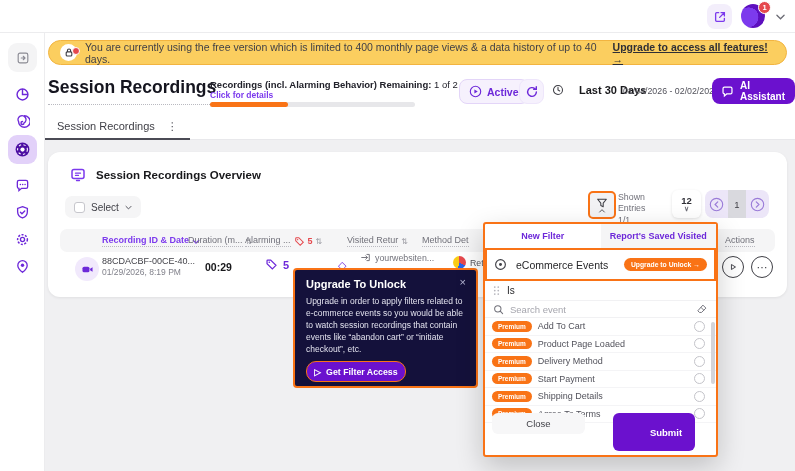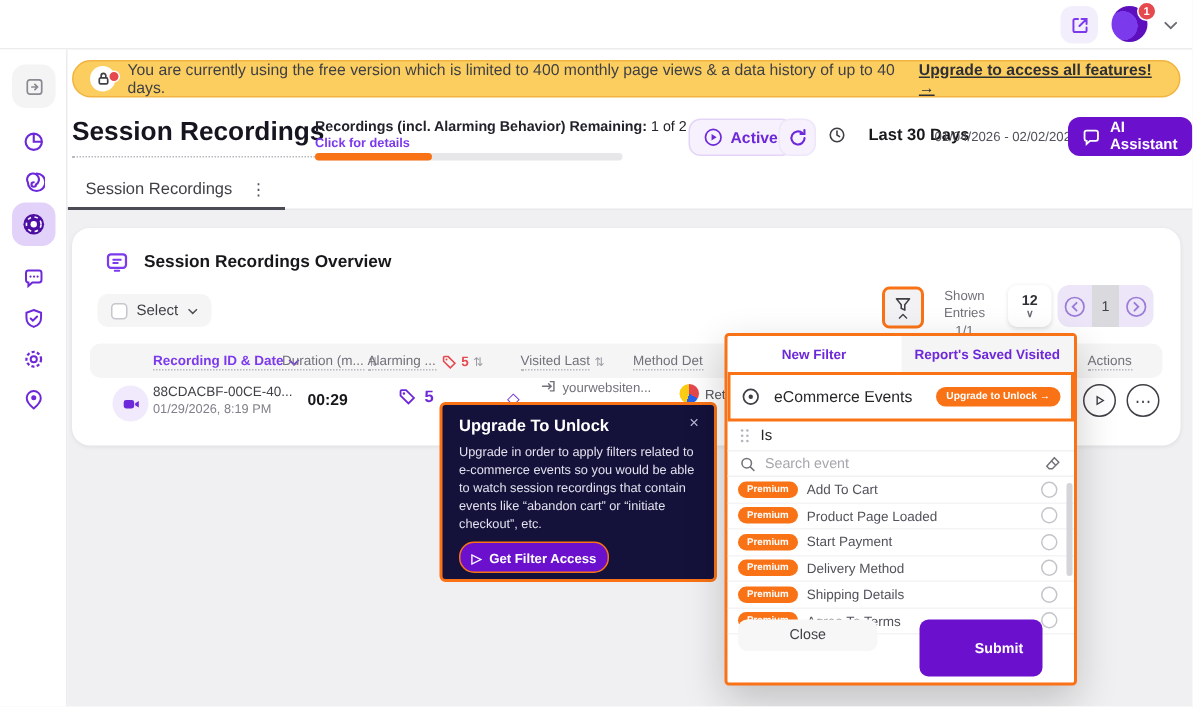--- a/index.html
+++ b/index.html
@@ -109,21 +109,21 @@
                background:conic-gradient(#E5484D 0 33%, #2563EB 33% 55%, #FACC15 55% 100%); }
   .rvisitor { position:absolute; left:410px; top:6px; font-size:8.8px; color:#52525B; }
   .action-circle { position:absolute; top:4px; width:22px; height:22px; border-radius:50%;
                    border:1.2px solid #3F3F46; color:#3F3F46; display:flex; align-items:center;
                    justify-content:center; font-size:11px; background:#fff; cursor:pointer; }
 
   
   .funnel-btn { position:absolute; left:588px; top:191px; width:28px; height:28px; background:#F2F2F4;
                 border:2px solid #F97316; border-radius:5px; display:flex; flex-direction:column;
                 align-items:center; justify-content:center; color:#3F3F46; cursor:pointer; z-index:3; }
-  .shown { position:absolute; left:618px; top:192px; width:50px; text-align:center; font-size:8.8px;
+  .shown { position:absolute; left:618px; top:192px; width:50px; text-align:left; font-size:8.8px;
            color:#71717A; line-height:1.3; z-index:2; }
   .psize { position:absolute; left:672px; top:190px; width:29px; height:28px; background:#fff;
            border-radius:6px; box-shadow:0 1px 3px rgba(0,0,0,.12); display:flex; flex-direction:column;
            align-items:center; justify-content:center; font-size:9.5px; font-weight:bold; color:#2F2F36;
            cursor:pointer; z-index:2; }
   .psize .chev-s { font-size:7px; color:#6b6b74; margin-top:-1px; }
   .pager { position:absolute; left:705px; top:190px; width:64px; height:28px; background:#ECE6F8;
            border-radius:8px; display:flex; align-items:center; z-index:2; }
   .pg-arrow { width:15px; height:15px; margin:0 4px; color:#9A7BD8; display:flex; cursor:pointer; }
   .pg-num { width:20px; height:28px; background:#D9D9DE; color:#3F3F46; font-size:9.5px;
@@ -381,21 +381,21 @@
         <span style="color:#E5484D">
             <svg width="11" height="11" viewBox="0 0 16 16">
               <path d="M2.5 7V3.5a1 1 0 0 1 1-1H7l6.5 6.5-4.5 4.5z" fill="none" stroke="currentColor" stroke-width="1.5"></path>
               <circle cx="5.3" cy="5.3" r="1" fill="currentColor"></circle>
             </svg>
           </span>
         <span class="red">5</span>
         <span class="sort-g">⇅</span>
       </div>
       <div class="th" style="left:287px">
-        <span class="lbl">Visited Last</span>
+        <span class="lbl">Visited Retur</span>
         <span class="sort-g">⇅</span>
       </div>
       <div class="th" style="left:362px">
         <span class="lbl">Method Det</span>
       </div>
       <div class="th" style="left:665px">
         <span class="lbl">Actions</span>
       </div>
     </div>
 
@@ -538,26 +538,26 @@
         <span class="ev-label">Add To Cart</span>
         <span class="radio"></span>
       </div>
       <div class="ev-row">
         <span class="pill">Premium</span>
         <span class="ev-label">Product Page Loaded</span>
         <span class="radio"></span>
       </div>
       <div class="ev-row">
         <span class="pill">Premium</span>
-        <span class="ev-label">Start Payment</span>
+        <span class="ev-label">Delivery Method</span>
         <span class="radio"></span>
       </div>
       <div class="ev-row">
         <span class="pill">Premium</span>
-        <span class="ev-label">Delivery Method</span>
+        <span class="ev-label">Start Payment</span>
         <span class="radio"></span>
       </div>
       <div class="ev-row">
         <span class="pill">Premium</span>
         <span class="ev-label">Shipping Details</span>
         <span class="radio"></span>
       </div>
       <div class="ev-row">
         <span class="pill">Premium</span>
         <span class="ev-label">Agree To Terms</span>

